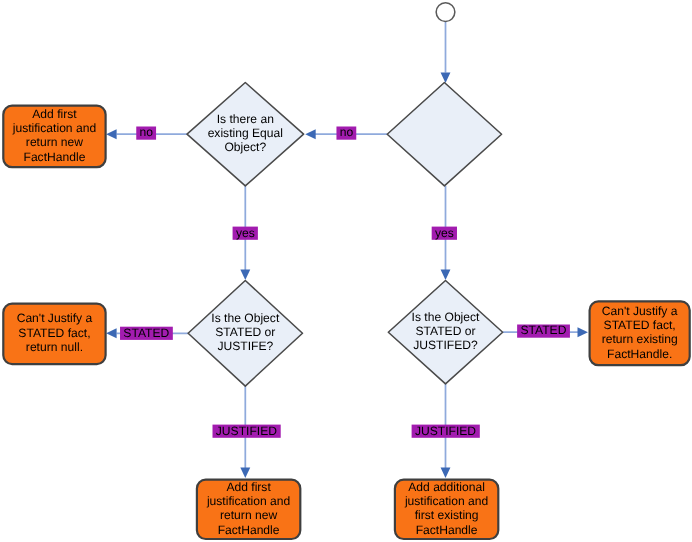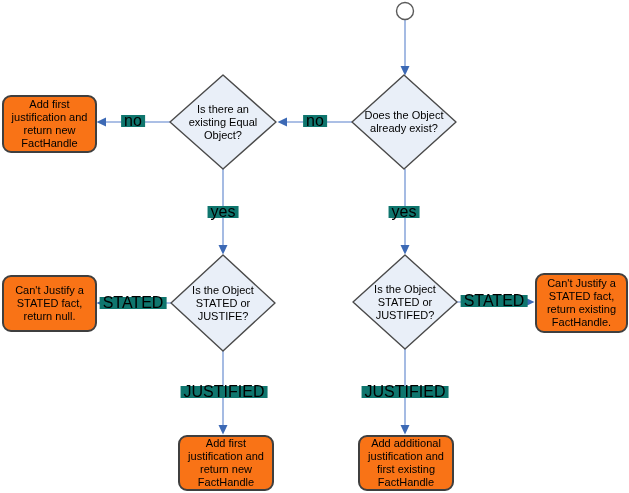--- a/index.html
+++ b/index.html
@@ -37,23 +37,23 @@
     width: 110px;
     text-align: center;
     font-size: 11px;
     line-height: 13px;
     color: #000000;
     white-space: pre-line;
   }
   .edge-label {
     position: absolute;
     transform: translate(-50%, -50%);
-    background: #0f766e;
+    background: #a21caf;
     padding: 0 3px;
-    font-size: 16px;
+    font-size: 11px;
     line-height: 12px;
     color: #000000;
   }
 </style>
 </head>
 <body>
 
 <div class="canvas">
 
   <svg class="wires" width="629" height="493" viewBox="0 0 629 493">
@@ -104,22 +104,20 @@
     </g>
 
     <circle class="start" cx="405" cy="11" r="8.5"></circle>
 
     <polygon class="diamond" points="404,75 456,122 404,169 352,122"></polygon>
     <polygon class="diamond" points="223,75 276,122 223,169 170,122"></polygon>
     <polygon class="diamond" points="223,255 275,303 223,351 171,303"></polygon>
     <polygon class="diamond" points="405,255 457,302 405,349 353,302"></polygon>
   </svg>
 
-  <div class="diamond-label" style="left:404px; top:122px;">Does the Object
-already exist?</div>
   <div class="diamond-label" style="left:223px; top:122px;">Is there an
 existing Equal
 Object?</div>
   <div class="diamond-label" style="left:223px; top:303px;">Is the Object
 STATED or
 JUSTIFE?</div>
   <div class="diamond-label" style="left:405px; top:302px;">Is the Object
 STATED or
 JUSTIFED?</div>
 

